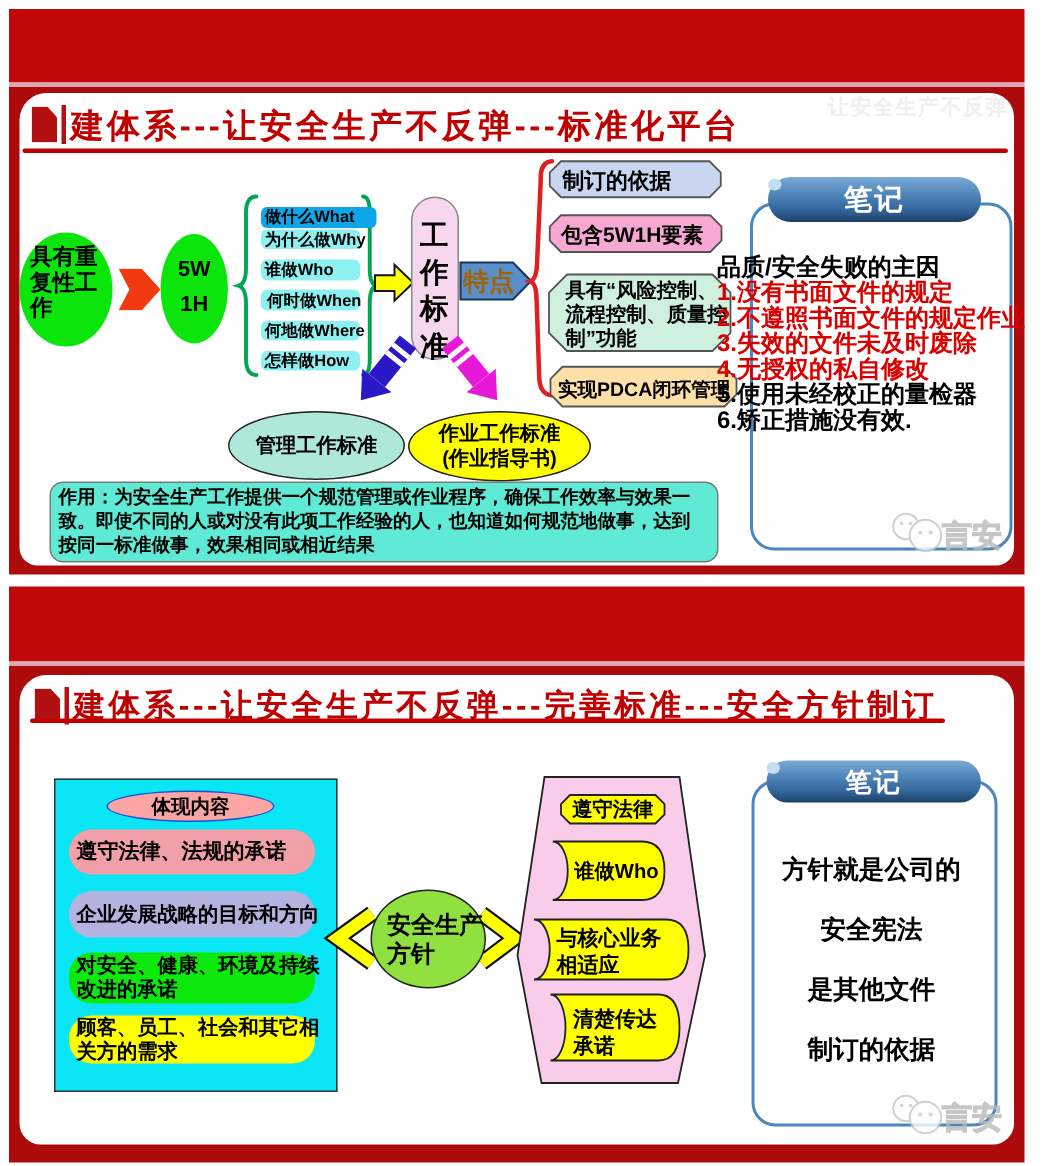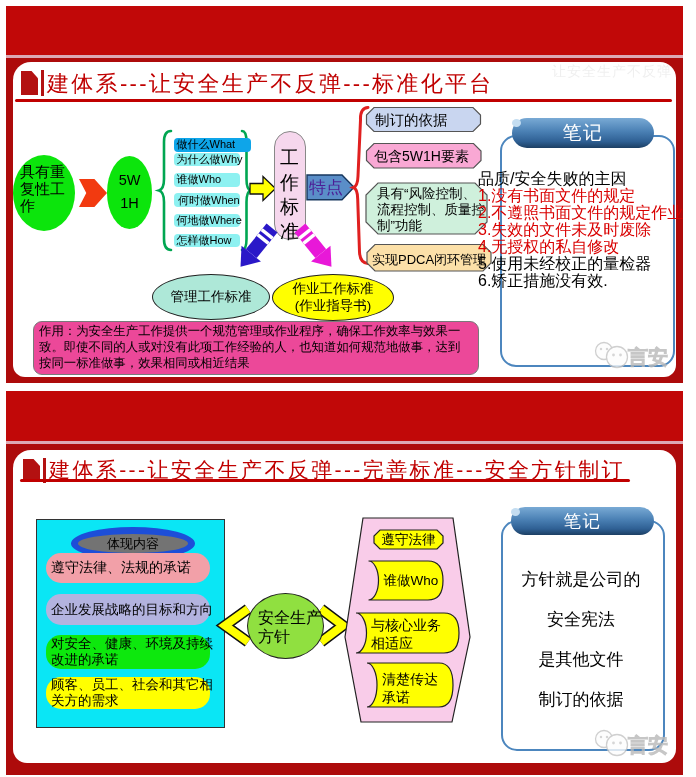--- a/index.html
+++ b/index.html
@@ -1,16 +1,16 @@
 <!DOCTYPE html>
 <html><head><meta charset="utf-8"><style>
 html,body{margin:0;padding:0}
 body{width:696px;height:777px;background:#fff;font-family:"Liberation Sans",sans-serif;position:relative;overflow:hidden}
 .a{position:absolute}
-.b{font-weight:normal}
+.b{font-weight:bold}
 .ctr{display:flex;align-items:center;justify-content:center;text-align:center;white-space:nowrap}
 svg{position:absolute;overflow:visible}
 </style></head><body>
 
 <div class="a" style="left:6px;top:6px;width:677px;height:49px;background:#c10808"></div>
 <div class="a" style="left:6px;top:55px;width:677px;height:3px;background:#dca8b4"></div>
 <div class="a" style="left:6px;top:58px;width:677px;height:325px;background:#ad0b0b"></div>
 <div class="a" style="left:13px;top:62px;width:663px;height:315px;background:#fff;border-radius:18px 16px 12px 12px"></div>
 
 <div class="a" style="left:21px;top:71px;width:17px;height:24px;background:#b31111;clip-path:polygon(0 0,62% 0,100% 30%,100% 100%,0 100%)"></div>
@@ -36,21 +36,21 @@
 <div class="a ctr b" style="left:174px;top:213.5px;width:66px;height:13.5px;background:#8df1f1;border-radius:4px;font-size:11px;justify-content:flex-start;padding-left:2.5px;box-sizing:border-box">何地做Where</div>
 <div class="a ctr b" style="left:174px;top:233.8px;width:66px;height:13.5px;background:#8df1f1;border-radius:4px;font-size:11px;justify-content:flex-start;padding-left:2.5px;box-sizing:border-box">怎样做How</div>
 
 <svg class="a" style="left:0;top:0" width="696" height="777" viewBox="0 0 696 777">
   <polygon points="250,183.5 263,183.5 263,176.5 275.5,188.5 263,200.5 263,194 250,194" fill="#ffff00" stroke="#111" stroke-width="1.3"></polygon>
   <polygon points="307,175 342,175 354,187.3 342,199.7 307,199.7" fill="#5a8ec8" stroke="#17375e" stroke-width="1.4"></polygon>
   <path d="M368 107.5 Q 360 108 360.5 120 L 358 176 Q 357.7 186 353.5 187.5 Q 357.5 189 357.7 199 L 359.5 252 Q 360 263 368 263.5" stroke="#e02020" stroke-width="3" fill="none" stroke-linecap="round"></path>
 </svg>
 <div class="a" style="left:274px;top:131px;width:30px;height:107px;background:#f6d7ed;border:1px solid #888;border-radius:16px"></div>
 <div class="a b" style="left:279.5px;top:146px;width:20px;font-size:19px;line-height:24.5px;text-align:center">工<br>作<br>标<br>准</div>
-<div class="a ctr b" style="left:308px;top:175px;width:36px;height:24.5px;font-size:17px;color:#4c1d95">特点</div>
+<div class="a ctr b" style="left:308px;top:175px;width:36px;height:24.5px;font-size:17px;color:#a16207">特点</div>
 
 <svg class="a" style="left:0;top:0" width="696" height="777" viewBox="0 0 696 777">
   <polygon points="374,107.5 473,107.5 480.5,115 480.5,124 473,131.5 374,131.5 366.5,124 366.5,115" fill="#c9d6f0" stroke="#555" stroke-width="1.2"></polygon>
   <polygon points="374,143.5 473.5,143.5 481,151 481,160.5 473.5,168 374,168 366.5,160.5 366.5,151" fill="#f9a8d4" stroke="#555" stroke-width="1.2"></polygon>
   <polygon points="378,183 475,183 487,195 487,222 475,234 378,234 366,222 366,195" fill="#cff0dc" stroke="#555" stroke-width="1.2"></polygon>
   <polygon points="375,244.5 483,244.5 491,252.5 491,263 483,271 375,271 367,263 367,252.5" fill="#fce0a8" stroke="#555" stroke-width="1.2"></polygon>
 </svg>
 <div class="a b" style="left:375px;top:111px;font-size:14.5px;white-space:nowrap">制订的依据</div>
 <div class="a b" style="left:374px;top:148px;font-size:14px;white-space:nowrap">包含5W1H要素</div>
 <div class="a b" style="left:377px;top:185.5px;font-size:13.5px;line-height:16px;white-space:nowrap">具有“风险控制、<br>流程控制、质量控<br>制”功能</div>
@@ -67,21 +67,21 @@
     <rect x="-7" y="0" width="14" height="33" fill="#e818d8"></rect>
     <rect x="-7" y="6" width="14" height="3.4" fill="#fff"></rect>
     <rect x="-7" y="12.5" width="14" height="3.4" fill="#fff"></rect>
     <polygon points="-12.5,33 12.5,33 0,50" fill="#e818d8"></polygon>
   </g>
 </svg>
 
 <div class="a ctr b" style="left:152px;top:274px;width:116px;height:44px;background:#aee8d8;border:1px solid #222;border-radius:50%;font-size:13.5px">管理工作标准</div>
 <div class="a ctr b" style="left:272px;top:274px;width:120px;height:45px;background:#ffff00;border:1px solid #222;border-radius:50%;font-size:13.5px;line-height:16.5px">作业工作标准<br>(作业指导书)</div>
 
-<div class="a b" style="left:33px;top:321px;width:434px;height:48px;background:#ec4899;border:1.5px solid #7a7a7a;border-radius:9px;font-size:12.4px;line-height:15.8px;padding:2px 5px;color:#000;white-space:nowrap">作用：为安全生产工作提供一个规范管理或作业程序，确保工作效率与效果一<br>致。即使不同的人或对没有此项工作经验的人，也知道如何规范地做事，达到<br>按同一标准做事，效果相同或相近结果</div>
+<div class="a b" style="left:33px;top:321px;width:434px;height:48px;background:#5eead4;border:1.5px solid #7a7a7a;border-radius:9px;font-size:12.4px;line-height:15.8px;padding:2px 5px;color:#000;white-space:nowrap">作用：为安全生产工作提供一个规范管理或作业程序，确保工作效率与效果一<br>致。即使不同的人或对没有此项工作经验的人，也知道如何规范地做事，达到<br>按同一标准做事，效果相同或相近结果</div>
 
 <div class="a" style="left:500px;top:135px;width:171px;height:228px;background:#fff;border:2px solid #4c86be;border-radius:16px"></div>
 <div class="a" style="left:512px;top:117.5px;width:142px;height:30px;border-radius:15px;background:linear-gradient(180deg,#79aad5 0%,#4a80b4 45%,#2f6094 78%,#1c3f63 100%)"></div>
 <div class="a" style="left:512px;top:118.5px;width:9px;height:8px;border-radius:50%;background:#c4ddf1"></div>
 <div class="a ctr b" style="left:512px;top:117.5px;width:142px;height:30px;font-size:19px;color:#fff;letter-spacing:1.5px">笔记</div>
 <div class="a b" style="left:478px;top:170px;font-size:16px;line-height:17px;white-space:nowrap">
 品质/安全失败的主因<br>
 <span style="color:#d90000">1.没有书面文件的规定<br>
 2.不遵照书面文件的规定作业<br>
 3.失效的文件未及时废除<br>
@@ -96,21 +96,21 @@
 <div class="a" style="left:6px;top:441px;width:677px;height:3px;background:#dca8b4"></div>
 <div class="a" style="left:6px;top:444px;width:677px;height:331px;background:#ad0b0b"></div>
 <div class="a" style="left:13px;top:450px;width:663px;height:313px;background:#fff;border-radius:18px 16px 14px 14px"></div>
 
 <div class="a" style="left:23px;top:459px;width:17px;height:23px;background:#b31111;clip-path:polygon(0 0,62% 0,100% 30%,100% 100%,0 100%)"></div>
 <div class="a" style="left:43px;top:458px;width:2.5px;height:25px;background:#b31111"></div>
 <div class="a b" style="left:49px;top:456px;font-size:21px;letter-spacing:2.4px;color:#c00000;white-space:nowrap">建体系---让安全生产不反弹---完善标准---安全方针制订</div>
 <div class="a" style="left:20px;top:479px;width:610px;height:3px;background:#c00000;border-radius:2px"></div>
 
 <div class="a" style="left:36px;top:519px;width:187px;height:207px;background:#0ae6f5;border:1.2px solid #333"></div>
-<div class="a ctr b" style="left:71px;top:527px;width:110px;height:19px;background:#737373;border:7px solid #1d4ed8;border-radius:50%;font-size:13px">体现内容</div>
+<div class="a ctr b" style="left:71px;top:527px;width:110px;height:19px;background:#fca5a5;border:1px solid #1d4ed8;border-radius:50%;font-size:13px">体现内容</div>
 <div class="a ctr b" style="left:46px;top:553px;width:164px;height:30px;background:#f2a0a8;border-radius:15px;font-size:14px;justify-content:flex-start;padding-left:5px;box-sizing:border-box">遵守法律、法规的承诺</div>
 <div class="a ctr b" style="left:46px;top:594px;width:164px;height:31px;background:#b3b3df;border-radius:15px;font-size:13.5px;justify-content:flex-start;padding-left:5px;box-sizing:border-box">企业发展战略的目标和方向</div>
 <div class="a ctr b" style="left:46px;top:635px;width:164px;height:34px;background:#0de80d;border-radius:15px;font-size:13.5px;line-height:16px;justify-content:flex-start;padding-left:5px;box-sizing:border-box;text-align:left">对安全、健康、环境及持续<br>改进的承诺</div>
 <div class="a ctr b" style="left:46px;top:677px;width:164px;height:32px;background:#ffff00;border-radius:15px;font-size:13.5px;line-height:16px;justify-content:flex-start;padding-left:5px;box-sizing:border-box;text-align:left">顾客、员工、社会和其它相<br>关方的需求</div>
 
 <svg class="a" style="left:0;top:0" width="696" height="777" viewBox="0 0 696 777">
   <path d="M248 609 L 225 625.5 L 248 642" stroke="#111" stroke-width="11" fill="none"></path>
   <path d="M248 609 L 225 625.5 L 248 642" stroke="#ffff00" stroke-width="8" fill="none"></path>
   <path d="M321 609 L 343 625.5 L 321 642" stroke="#111" stroke-width="11" fill="none"></path>
   <path d="M321 609 L 343 625.5 L 321 642" stroke="#ffff00" stroke-width="8" fill="none"></path>

